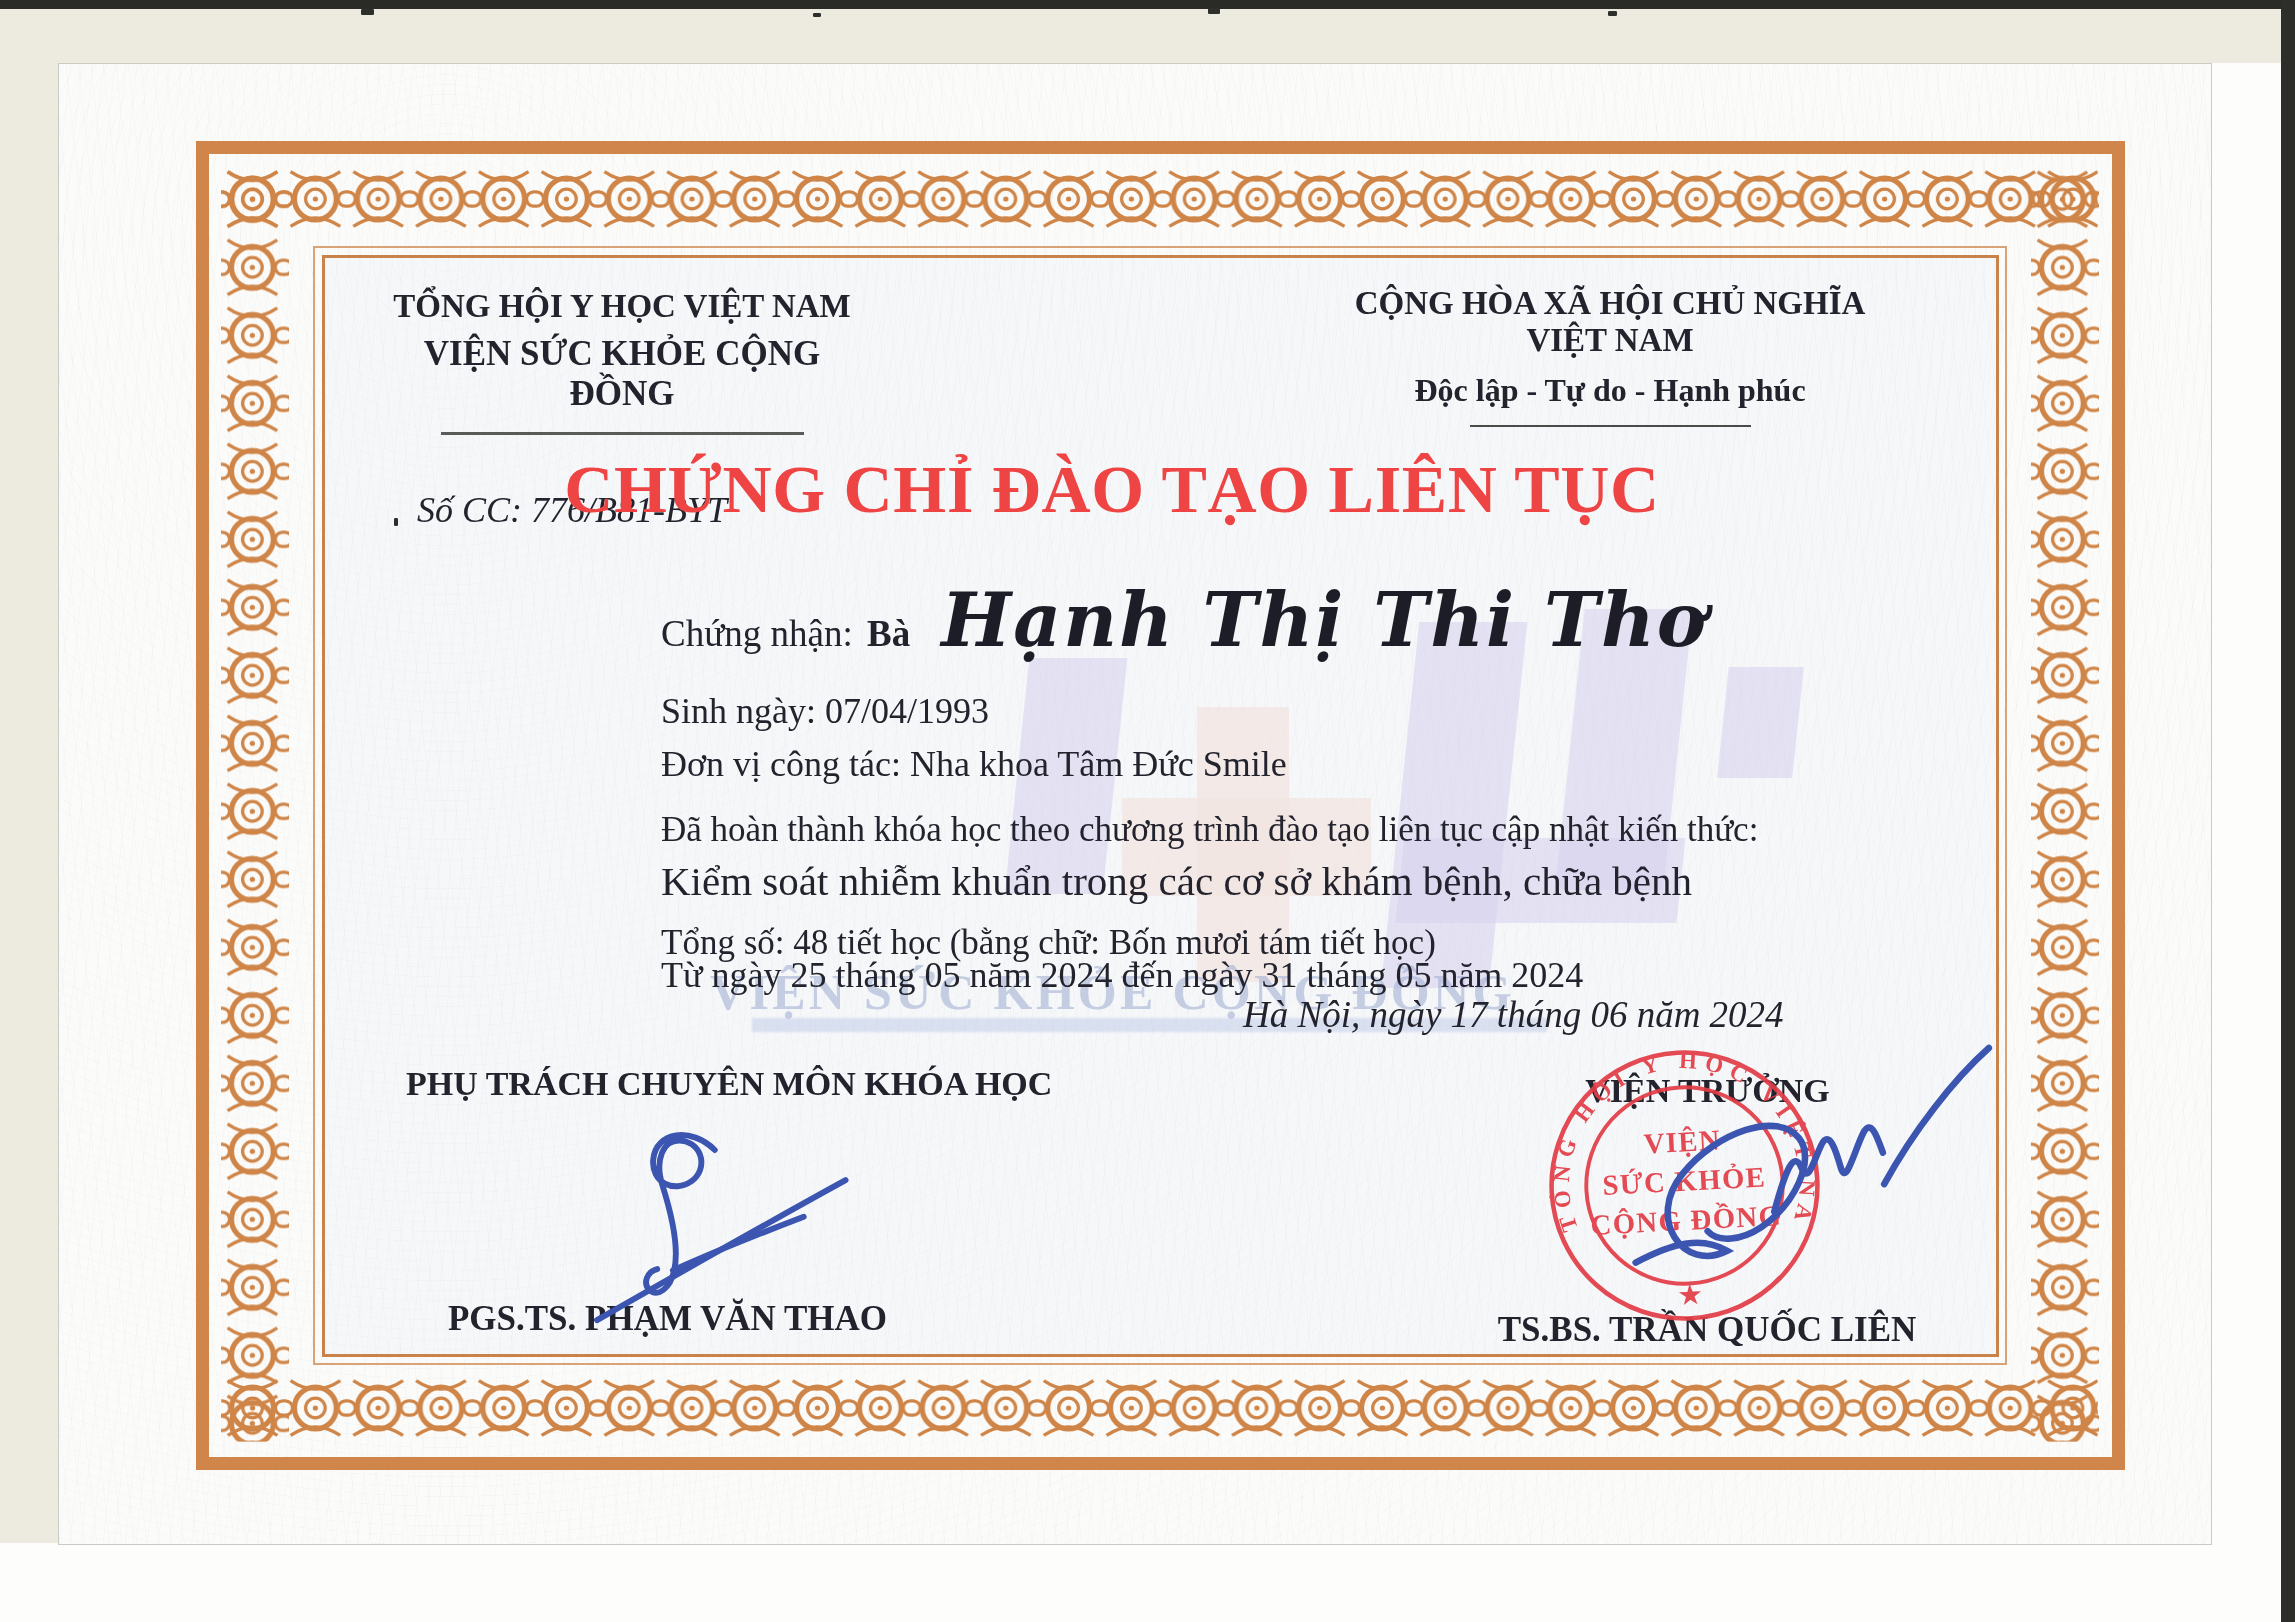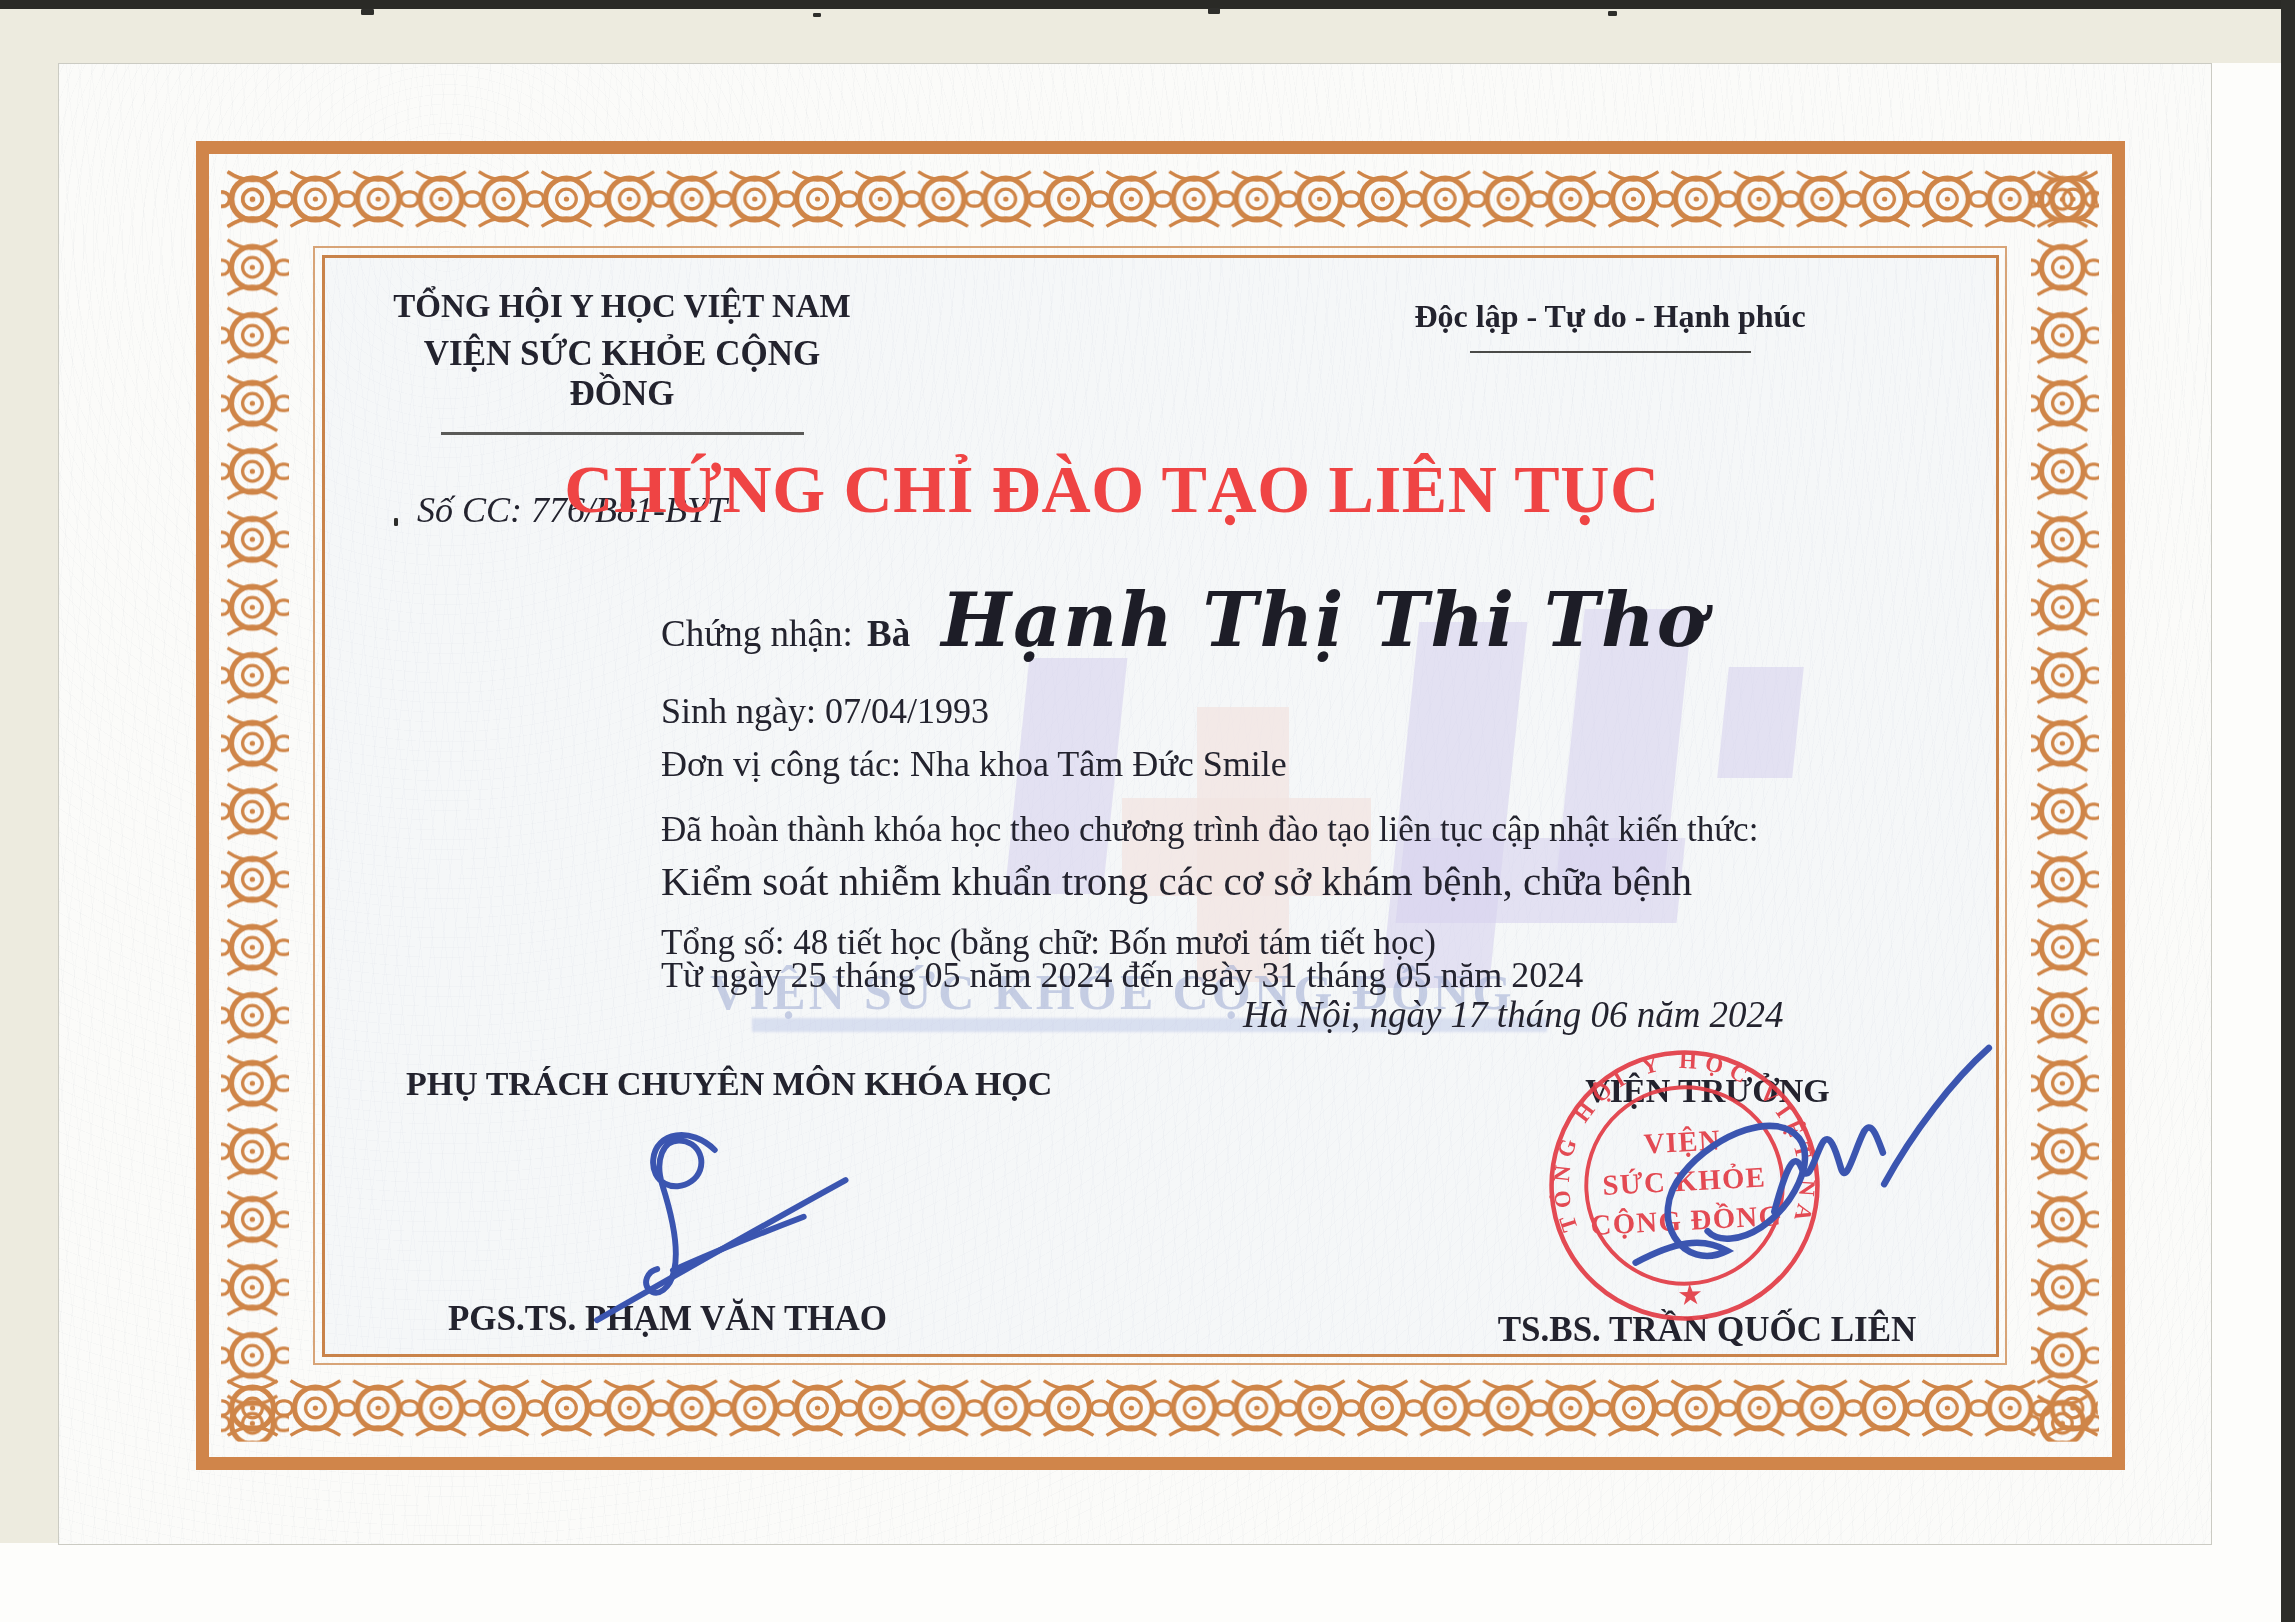--- a/index.html
+++ b/index.html
@@ -159,20 +159,21 @@
   <div class="abs wm-band"></div>
 
   <div class="abs hdr-left">
     <div class="l1">TỔNG HỘI Y HỌC VIỆT NAM</div>
     <div class="l2">VIỆN SỨC KHỎE CỘNG ĐỒNG</div>
     <div class="rule"></div>
   </div>
   <div class="abs cert-no">Số CC: 776/B81-BYT</div>
 
   <div class="abs hdr-right">
+    <div class="l1">CỘNG HÒA XÃ HỘI CHỦ NGHĨA VIỆT NAM</div>
     <div class="l2">Độc lập - Tự do - Hạnh phúc</div>
     <div class="rule"></div>
   </div>
 
   <div class="abs title">CHỨNG CHỈ ĐÀO TẠO LIÊN TỤC</div>
 
   <div class="abs certify">
     <span class="lbl">Chứng nhận:</span>
     <span class="hon">Bà</span>
     <span class="script-name">Hạnh Thị Thi Thơ</span>

